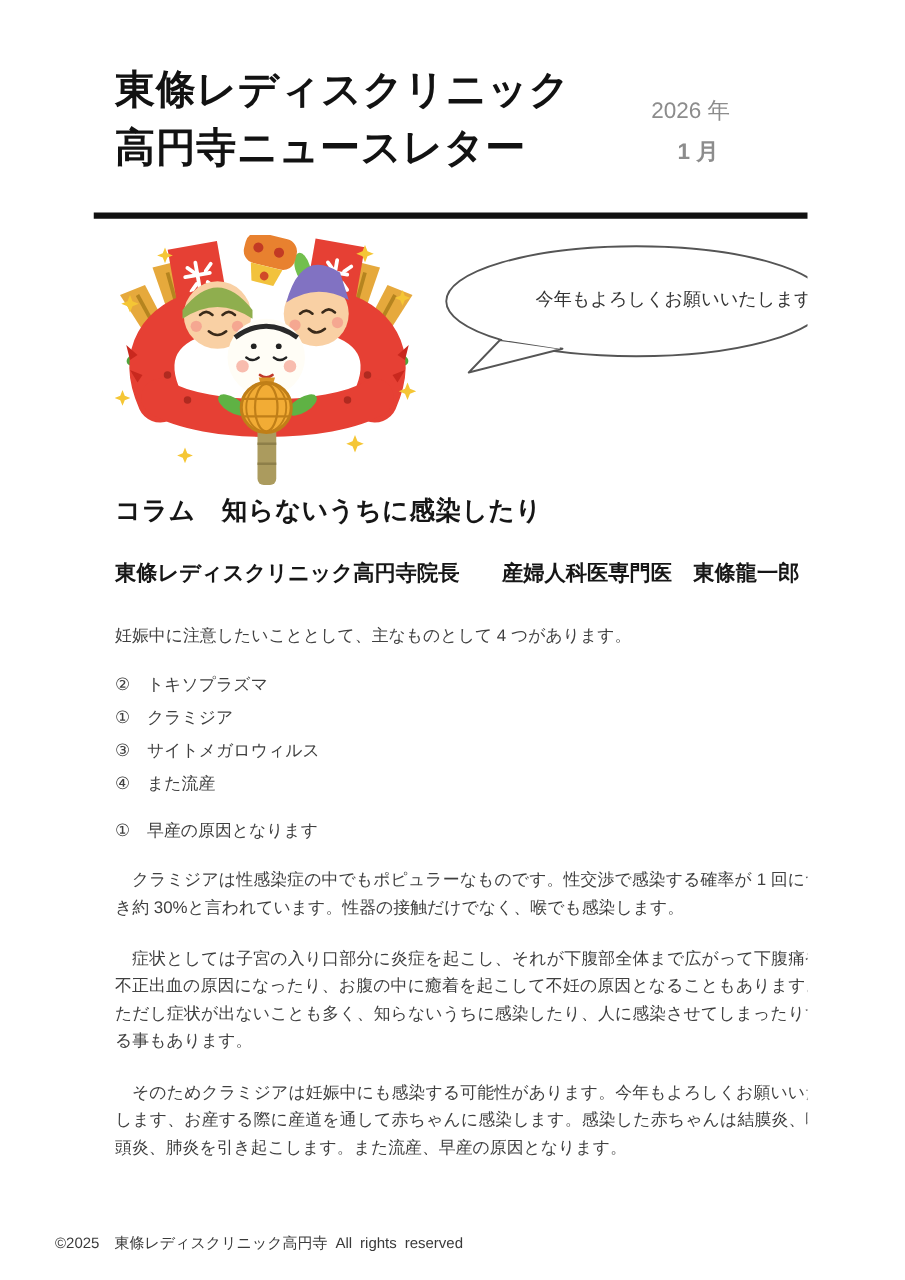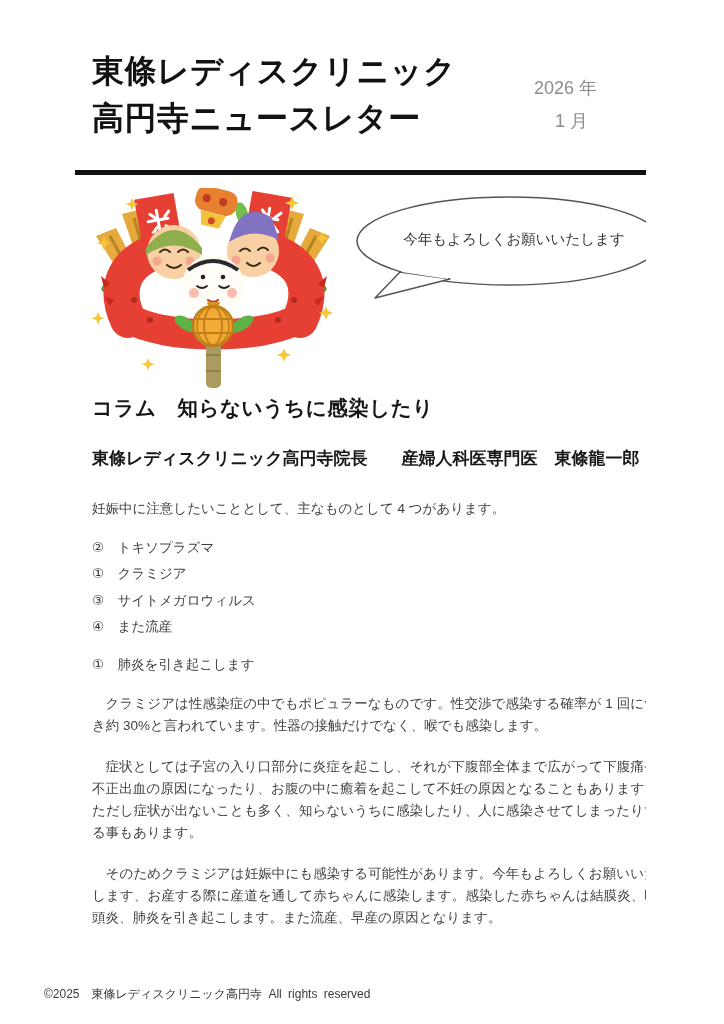--- a/index.html
+++ b/index.html
@@ -18,28 +18,28 @@
     left: 92px;
     top: 48px;
     font-size: 32px;
     line-height: 47px;
     font-weight: 800;
     color: #121212;
     letter-spacing: 0.5px;
   }
   .masthead-date {
     position: absolute;
-    right: 49px;
+    right: 62px;
     top: 72px;
     text-align: right;
     font-size: 18px;
     line-height: 33px;
     color: #8c8c8c;
   }
-  .masthead-date .month { padding-right: 9px; }
+  .masthead-date .month { padding-right: 9px; font-weight: bold; }
   .masthead-rule {
     position: absolute;
     left: 75px;
     top: 170px;
     width: 586px;
     height: 5px;
     background: #111111;
   }
   .illustration {
     position: absolute;
@@ -54,21 +54,21 @@
     top: 194px;
     width: 314px;
     height: 114px;
   }
   .bubble svg { position: absolute; inset: 0; }
   .bubble-text {
     position: absolute;
     left: 28px;
     right: 14px;
     top: 36px;
-    text-align: center;
+    text-align: right;
     font-size: 14.5px;
     color: #333333;
   }
   .content {
     position: absolute;
     left: 92px;
     top: 394px;
     width: 566px;
   }
   .col-heading {
@@ -298,21 +298,21 @@
   <div class="content">
     <h1 class="col-heading">コラム　知らないうちに感染したり</h1>
     <h2 class="col-author">東條レディスクリニック高円寺院長　　産婦人科医専門医　東條龍一郎</h2>
     <p class="intro">妊娠中に注意したいこととして、主なものとして 4 つがあります。</p>
     <ul class="topics">
       <li>②　トキソプラズマ</li>
       <li>①　クラミジア</li>
       <li>③　サイトメガロウィルス</li>
       <li>④　また流産</li>
     </ul>
-    <p class="section-title">①　肺炎を引き起こします</p>
+    <p class="section-title">①　早産の原因となります</p>
     <p class="body-par">　クラミジアは性感染症の中でもポピュラーなものです。性交渉で感染する確率が 1 回につき約 30%と言われています。性器の接触だけでなく、喉でも感染します。</p>
     <p class="body-par">　症状としては子宮の入り口部分に炎症を起こし、それが下腹部全体まで広がって下腹痛や不正出血の原因になったり、お腹の中に癒着を起こして不妊の原因となることもあります。ただし症状が出ないことも多く、知らないうちに感染したり、人に感染させてしまったりする事もあります。</p>
     <p class="body-par">　そのためクラミジアは妊娠中にも感染する可能性があります。今年もよろしくお願いいたします、お産する際に産道を通して赤ちゃんに感染します。感染した赤ちゃんは結膜炎、咽頭炎、肺炎を引き起こします。また流産、早産の原因となります。</p>
   </div>
 
   <div class="footer">©2025　東條レディスクリニック高円寺 All rights reserved</div>
 
 </div>
 
 </body></html>

